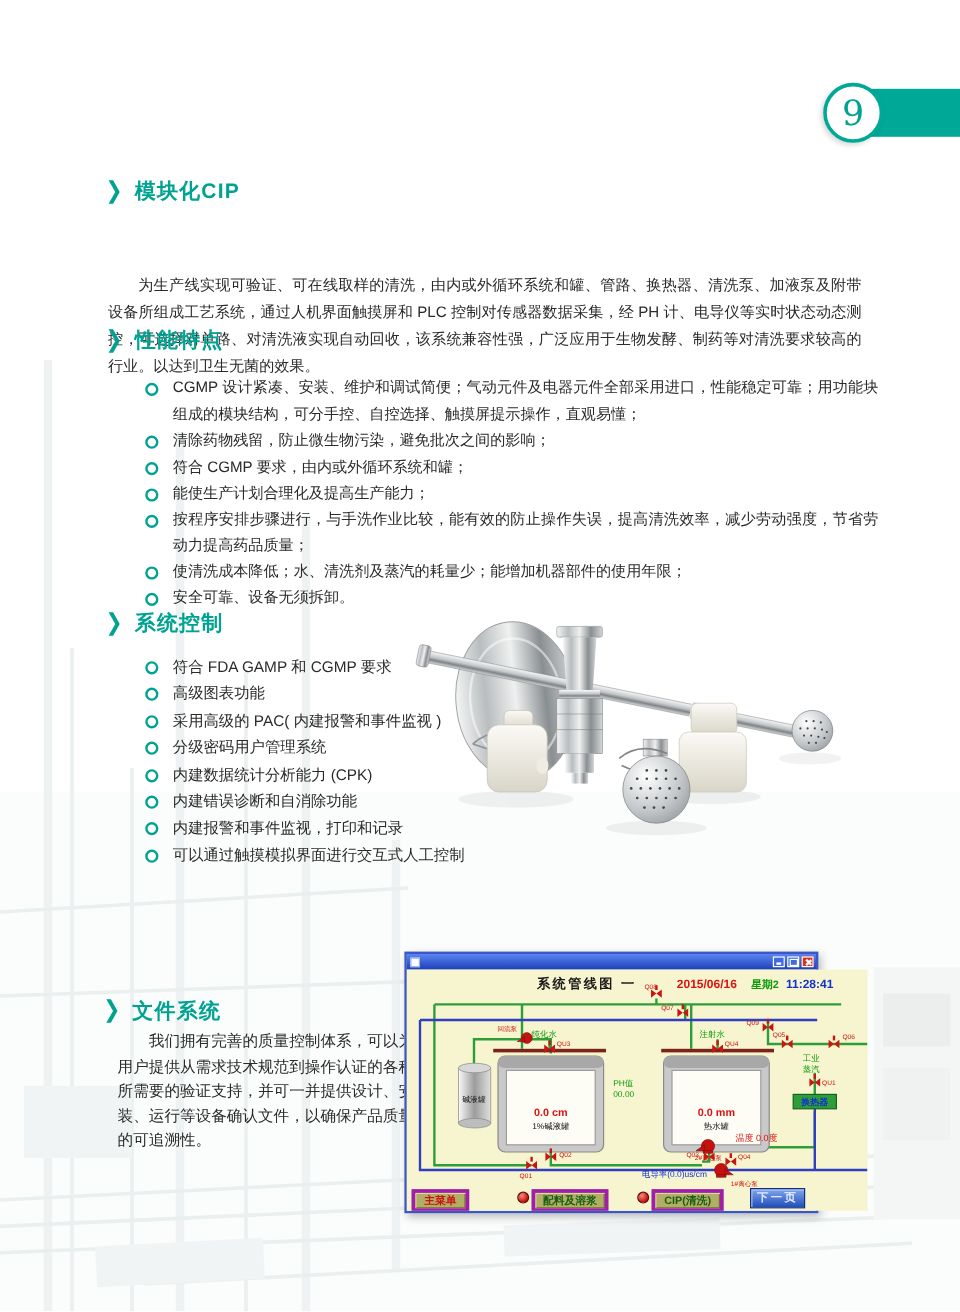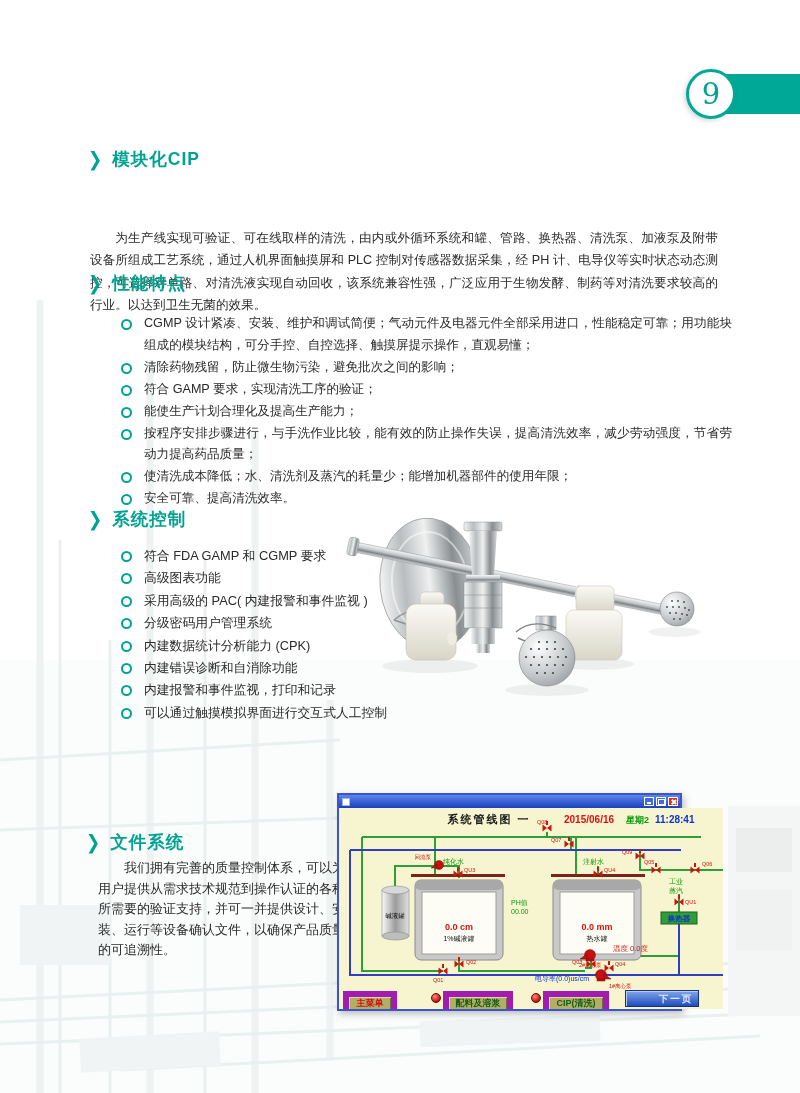--- a/index.html
+++ b/index.html
@@ -47,28 +47,28 @@
   .hmi-wbtns{margin-left:auto;display:flex;gap:2px;}
   .wbtn{width:10px;height:9px;border:1px solid #ffffff;box-sizing:border-box;position:relative;}
   .wbtn.min,.wbtn.max{background:#3f6ae0;}
   .wbtn.min::after{content:"";position:absolute;left:2px;bottom:1px;width:4px;height:2px;background:#fff;}
   .wbtn.max::after{content:"";position:absolute;left:1px;top:1px;width:5px;height:4px;border:1px solid #fff;}
   .wbtn.close{background:#d83020;}
   .wbtn.close::before,.wbtn.close::after{content:"";position:absolute;left:4px;top:1px;width:1.6px;height:6px;background:#fff;}
   .wbtn.close::before{transform:rotate(45deg);}
   .wbtn.close::after{transform:rotate(-45deg);}
   .hmi-body{position:relative;width:384px;height:201px;background:#f7f5cf;overflow:hidden;}
-  .hmi-btn{position:absolute;background:#b3ae66;border:6px solid #a21caf;text-align:center;
+  .hmi-btn{position:absolute;background:#b3ae66;border:3px solid #a21caf;text-align:center;
            font-weight:bold;font-size:9px;line-height:13px;height:13px;box-sizing:content-box;
            box-shadow:inset 1px 1px 0 #dcd79e,inset -1px -1px 0 #736e38;}
   .hmi-btn.red{color:#cc1111;}
   .hmi-btn.green{color:#135e13;}
   .hmi-next{position:absolute;background:linear-gradient(#83a6ea,#1e4ebc);color:#dfe8ff;border:1px solid #12307e;
             text-align:center;font-weight:bold;font-size:9.5px;line-height:15px;height:15px;letter-spacing:2px;
-            box-shadow:inset 1px 1px 0 #b6cbf4;padding-left:28px;}
+            box-shadow:inset 1px 1px 0 #b6cbf4;}
   .lamp{position:absolute;width:8px;height:8px;border-radius:50%;
         background:radial-gradient(circle at 35% 30%,#ff8878,#c41210 70%);border:1px solid #5e0d06;}
 </style>
 </head>
 <body>
 
 <div class="page">
 
   <svg class="bg-svg" width="800" height="1093" viewBox="0 0 800 1093">
     <rect x="0" y="660" width="800" height="433" fill="#fbfcfc"></rect>
@@ -112,25 +112,25 @@
   </div>
   <div class="layer cip-body">为生产线实现可验证、可在线取样的清洗，由内或外循环系统和罐、管路、换热器、清洗泵、加液泵及附带设备所组成工艺系统，通过人机界面触摸屏和 PLC 控制对传感器数据采集，经 PH 计、电导仪等实时状态动态测控，可选择对单路、对清洗液实现自动回收，该系统兼容性强，广泛应用于生物发酵、制药等对清洗要求较高的行业。以达到卫生无菌的效果。</div>
 
   <div class="layer sec-head" style="left:88px;top:271px;">
     <span class="chev">❯</span>
     <span>性能特点</span>
   </div>
   <ul class="layer blist feat feat-list">
     <li><span class="ring"></span><span>CGMP 设计紧凑、安装、维护和调试简便；气动元件及电器元件全部采用进口，性能稳定可靠；用功能块组成的模块结构，可分手控、自控选择、触摸屏提示操作，直观易懂；</span></li>
     <li><span class="ring"></span><span>清除药物残留，防止微生物污染，避免批次之间的影响；</span></li>
-    <li><span class="ring"></span><span>符合 GAMP 要求，实现清洗工序的验证；</span></li>
+    <li><span class="ring"></span><span>符合 CGMP 要求，由内或外循环系统和罐；</span></li>
     <li><span class="ring"></span><span>能使生产计划合理化及提高生产能力；</span></li>
     <li><span class="ring"></span><span>按程序安排步骤进行，与手洗作业比较，能有效的防止操作失误，提高清洗效率，减少劳动强度，节省劳动力提高药品质量；</span></li>
     <li><span class="ring"></span><span>使清洗成本降低；水、清洗剂及蒸汽的耗量少；能增加机器部件的使用年限；</span></li>
-    <li><span class="ring"></span><span>安全可靠、提高清洗效率。</span></li>
+    <li><span class="ring"></span><span>安全可靠、设备无须拆卸。</span></li>
   </ul>
 
   <div class="layer sec-head" style="left:88px;top:507px;">
     <span class="chev">❯</span>
     <span>系统控制</span>
   </div>
   <ul class="layer blist ctrl ctrl-list">
     <li><span class="ring"></span><span>符合 FDA GAMP 和 CGMP 要求</span></li>
     <li><span class="ring"></span><span>高级图表功能</span></li>
     <li><span class="ring"></span><span>采用高级的 PAC( 内建报警和事件监视 )</span></li>

